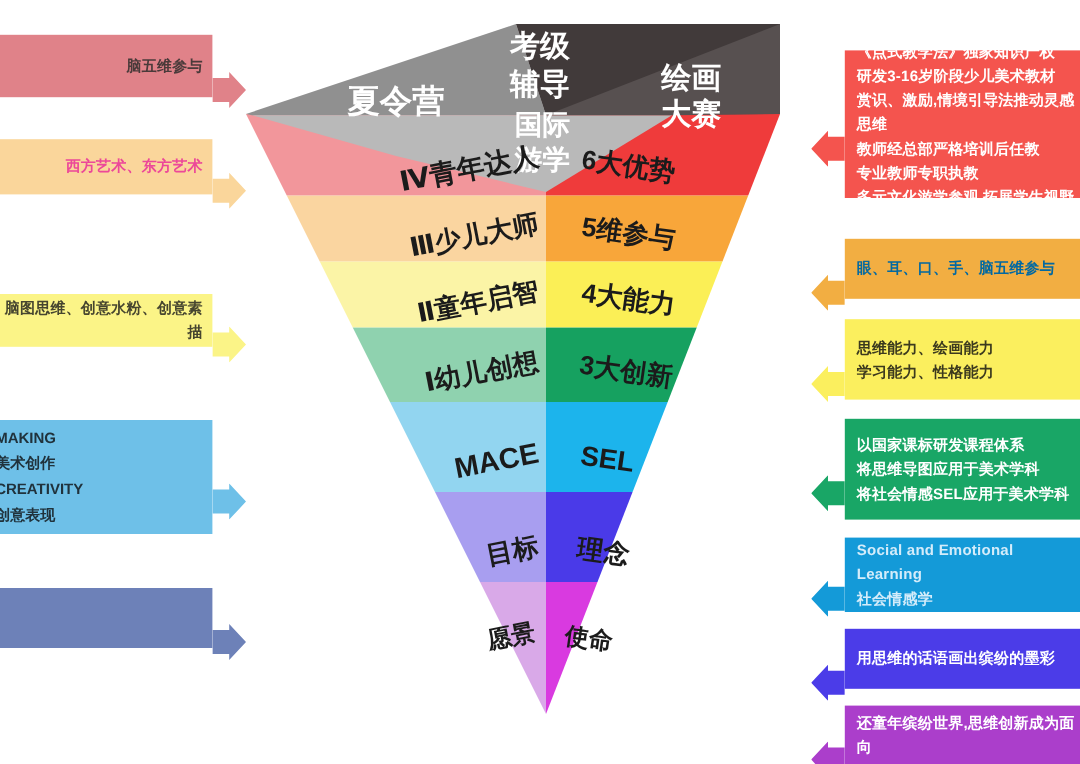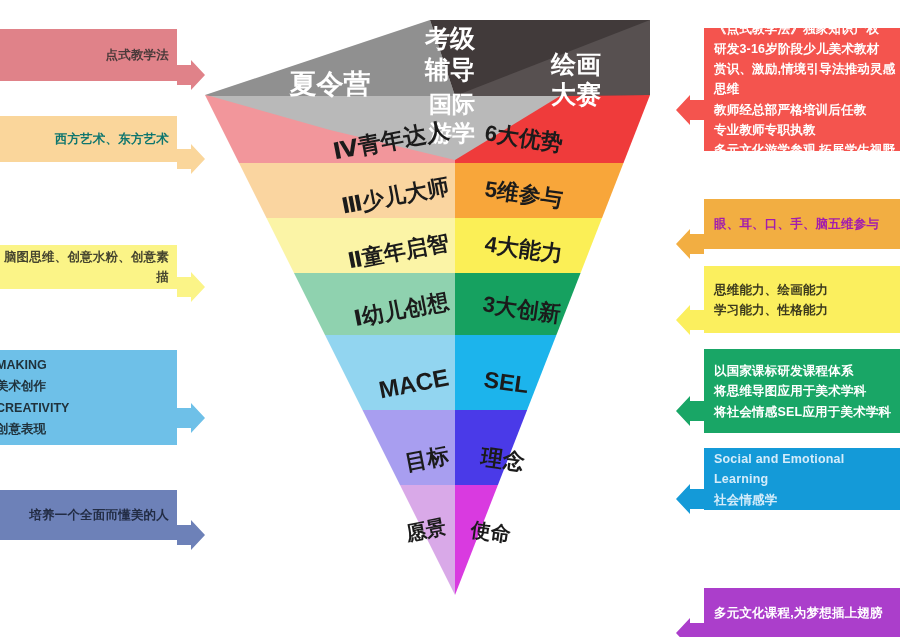--- a/index.html
+++ b/index.html
@@ -144,33 +144,33 @@
   </svg>
 
   <div class="callout left-callout" style="left:0px;top:29px;width:205px;height:52px;">
     <div class="body">
       <div class="bar" id="lc0bar" style="background: rgb(224, 130, 137);"></div>
       <div class="head">
         <svg class="arrow-head" viewBox="0 0 28 30" preserveAspectRatio="none">
           <polygon id="lc0head" points="0,5 14,5 14,0 28,15 14,30 14,25 0,25" fill="#e08289"></polygon>
         </svg>
       </div>
-      <div class="txt" id="lc0txt" style="color: rgb(74, 58, 58);">点式教学法</div>
+      <div class="txt" id="lc0txt" style="color: rgb(74, 58, 58);">脑五维参与</div>
     </div>
   </div>
 
   <div class="callout left-callout" style="left:0px;top:116px;width:205px;height:46px;">
     <div class="body">
       <div class="bar" id="lc1bar" style="background: rgb(250, 214, 155);"></div>
       <div class="head">
         <svg class="arrow-head" viewBox="0 0 28 30" preserveAspectRatio="none">
           <polygon id="lc1head" points="0,5 14,5 14,0 28,15 14,30 14,25 0,25" fill="#fad69b"></polygon>
         </svg>
       </div>
-      <div class="txt" id="lc1txt" style="color: #0f766e;">西方艺术、东方艺术</div>
+      <div class="txt" id="lc1txt" style="color: #ec4899;">西方艺术、东方艺术</div>
     </div>
   </div>
 
   <div class="callout left-callout" style="left:0px;top:201px;width:205px;height:44px;margin-top:44px;">
     <div class="body">
       <div class="bar" id="lc2bar" style="background: rgb(251, 244, 135);"></div>
       <div class="head">
         <svg class="arrow-head" viewBox="0 0 28 30" preserveAspectRatio="none">
           <polygon id="lc2head" points="0,5 14,5 14,0 28,15 14,30 14,25 0,25" fill="#fbf487"></polygon>
         </svg>
@@ -200,26 +200,25 @@
   </div>
 
   <div class="callout left-callout" style="left:0px;top:490px;width:205px;height:50px;">
     <div class="body">
       <div class="bar" id="lc5bar" style="background: rgb(109, 129, 184);"></div>
       <div class="head">
         <svg class="arrow-head" viewBox="0 0 28 30" preserveAspectRatio="none">
           <polygon id="lc5head" points="0,5 14,5 14,0 28,15 14,30 14,25 0,25" fill="#6d81b8"></polygon>
         </svg>
       </div>
-      <div class="txt" id="lc5txt" style="color: rgb(34, 44, 68);">培养一个全面而懂美的人</div>
-    </div>
-  </div>
-
-
-  <div class="callout right-callout" style="left:676px;top:28px;width:224px;height:123px;justify-content:center;">
+    </div>
+  </div>
+
+
+  <div class="callout right-callout" style="left:676px;top:42px;width:224px;height:123px;justify-content:center;">
     <div class="body">
       <div class="bar" id="rc0bar" style="background: rgb(244, 84, 78);"></div>
       <div class="head">
         <svg class="arrow-head" viewBox="0 0 28 30" preserveAspectRatio="none">
           <polygon id="rc0head" points="28,5 14,5 14,0 0,15 14,30 14,25 28,25" fill="#f4544e"></polygon>
         </svg>
       </div>
       <div class="txt white-text" id="rc0txt" style="color: rgb(255, 255, 255);">《点式教学法》独家知识产权
 研发3-16岁阶段少儿美术教材
 赏识、激励,情境引导法推动灵感思维
@@ -230,21 +229,21 @@
   </div>
 
   <div class="callout right-callout" style="left:676px;top:199px;width:224px;height:50px;">
     <div class="body">
       <div class="bar" id="rc1bar" style="background: rgb(242, 174, 66);"></div>
       <div class="head">
         <svg class="arrow-head" viewBox="0 0 28 30" preserveAspectRatio="none">
           <polygon id="rc1head" points="28,5 14,5 14,0 0,15 14,30 14,25 28,25" fill="#f2ae42"></polygon>
         </svg>
       </div>
-      <div class="txt" id="rc1txt" style="color: #a21caf; text-align: right;">眼、耳、口、手、脑五维参与</div>
+      <div class="txt" id="rc1txt" style="color: #0369a1; text-align: right;">眼、耳、口、手、脑五维参与</div>
     </div>
   </div>
 
   <div class="callout right-callout" style="left:676px;top:266px;width:224px;height:67px;">
     <div class="body">
       <div class="bar" id="rc2bar" style="background: rgb(251, 239, 94);"></div>
       <div class="head">
         <svg class="arrow-head" viewBox="0 0 28 30" preserveAspectRatio="none">
           <polygon id="rc2head" points="28,5 14,5 14,0 0,15 14,30 14,25 28,25" fill="#fbef5e"></polygon>
         </svg>
@@ -274,26 +273,37 @@
       <div class="head">
         <svg class="arrow-head" viewBox="0 0 28 30" preserveAspectRatio="none">
           <polygon id="rc4head" points="28,5 14,5 14,0 0,15 14,30 14,25 28,25" fill="#149ad8"></polygon>
         </svg>
       </div>
       <div class="txt" id="rc4txt" style="color: rgb(212, 236, 250);">Social and Emotional Learning
 社会情感学</div>
     </div>
   </div>
 
+  <div class="callout right-callout" style="left:676px;top:524px;width:224px;height:50px;">
+    <div class="body">
+      <div class="bar" id="rc5bar" style="background: rgb(75, 60, 232);"></div>
+      <div class="head">
+        <svg class="arrow-head" viewBox="0 0 28 30" preserveAspectRatio="none">
+          <polygon id="rc5head" points="28,5 14,5 14,0 0,15 14,30 14,25 28,25" fill="#4b3ce8"></polygon>
+        </svg>
+      </div>
+      <div class="txt white-text" id="rc5txt" style="color: rgb(255, 255, 255);">用思维的话语画出缤纷的墨彩</div>
+    </div>
+  </div>
 
   <div class="callout right-callout" style="left:676px;top:588px;width:224px;height:49px;">
     <div class="body">
       <div class="bar" id="rc6bar" style="background: rgb(171, 62, 203);"></div>
       <div class="head">
         <svg class="arrow-head" viewBox="0 0 28 30" preserveAspectRatio="none">
           <polygon id="rc6head" points="28,5 14,5 14,0 0,15 14,30 14,25 28,25" fill="#ab3ecb"></polygon>
         </svg>
       </div>
-      <div class="txt white-text" id="rc6txt" style="color: rgb(255, 255, 255);">多元文化课程,为梦想插上翅膀</div>
+      <div class="txt white-text" id="rc6txt" style="color: rgb(255, 255, 255);">还童年缤纷世界,思维创新成为面向</div>
     </div>
   </div>
 
 </div>
 
 </body></html>

